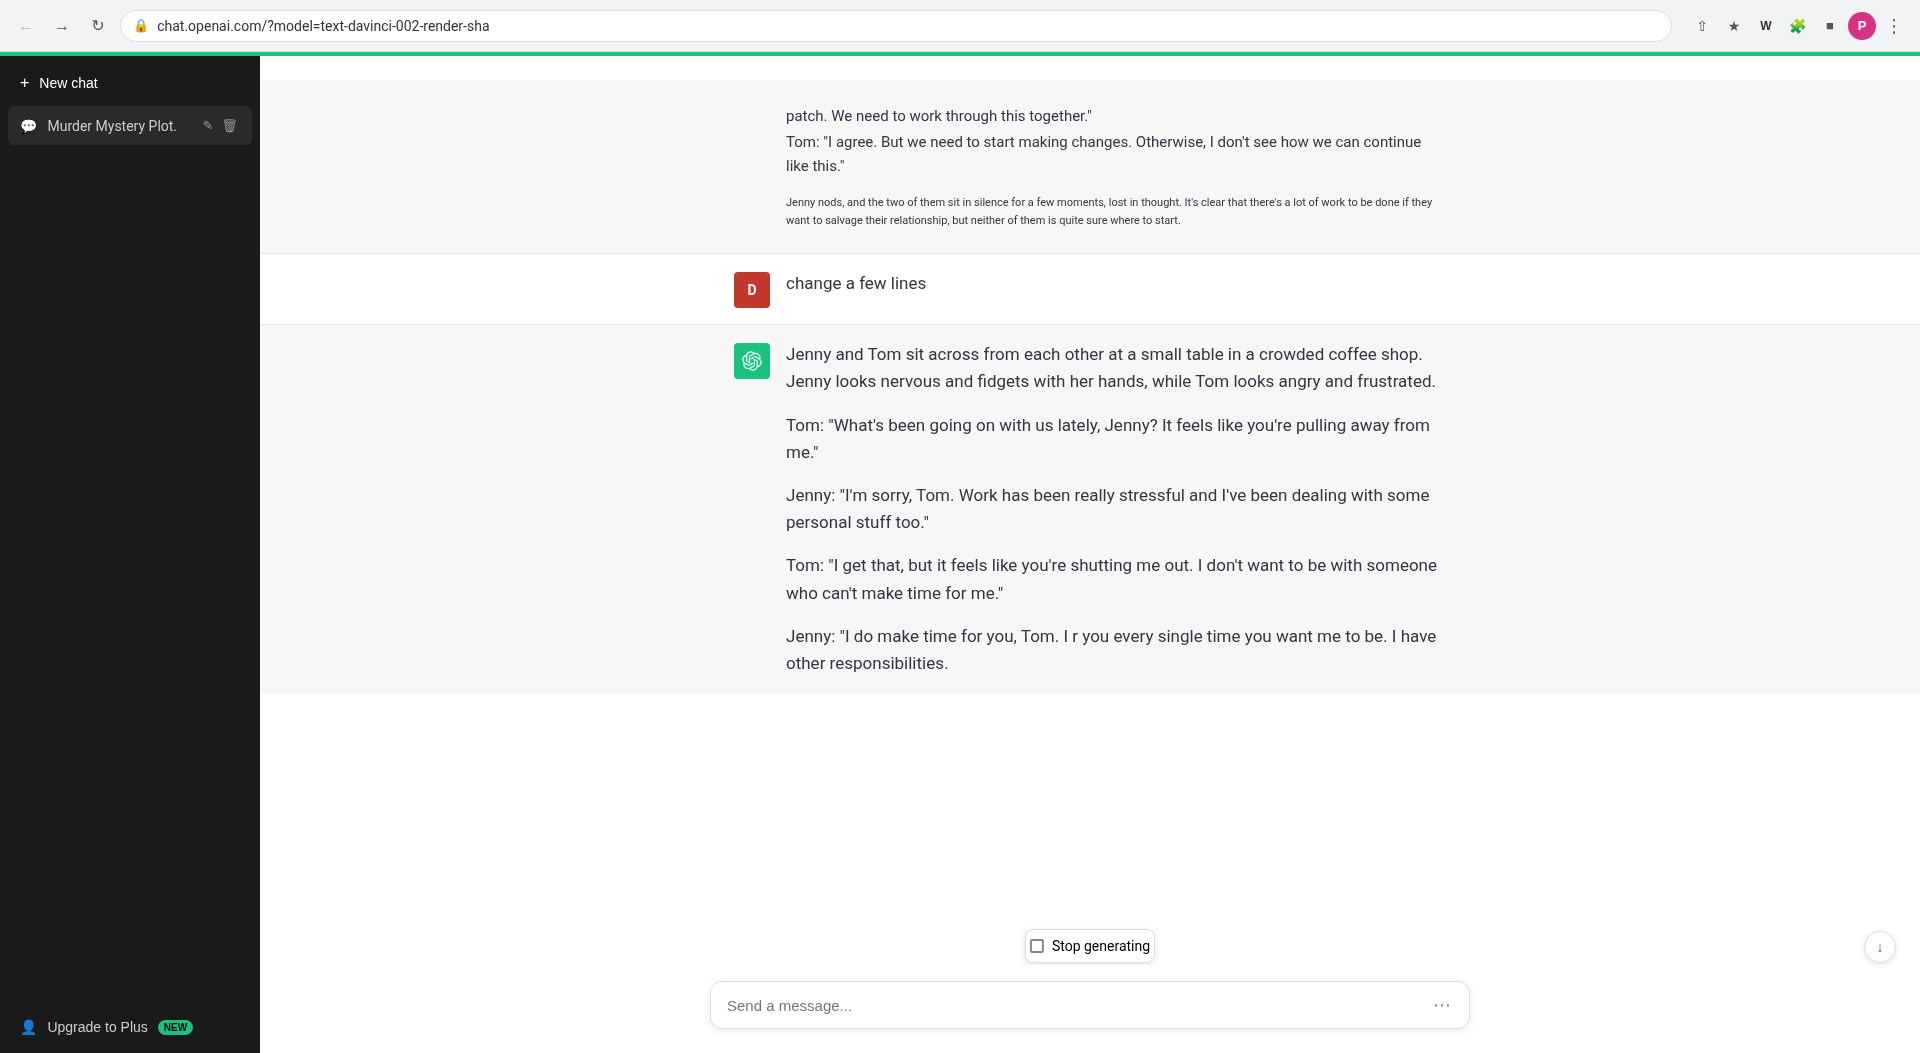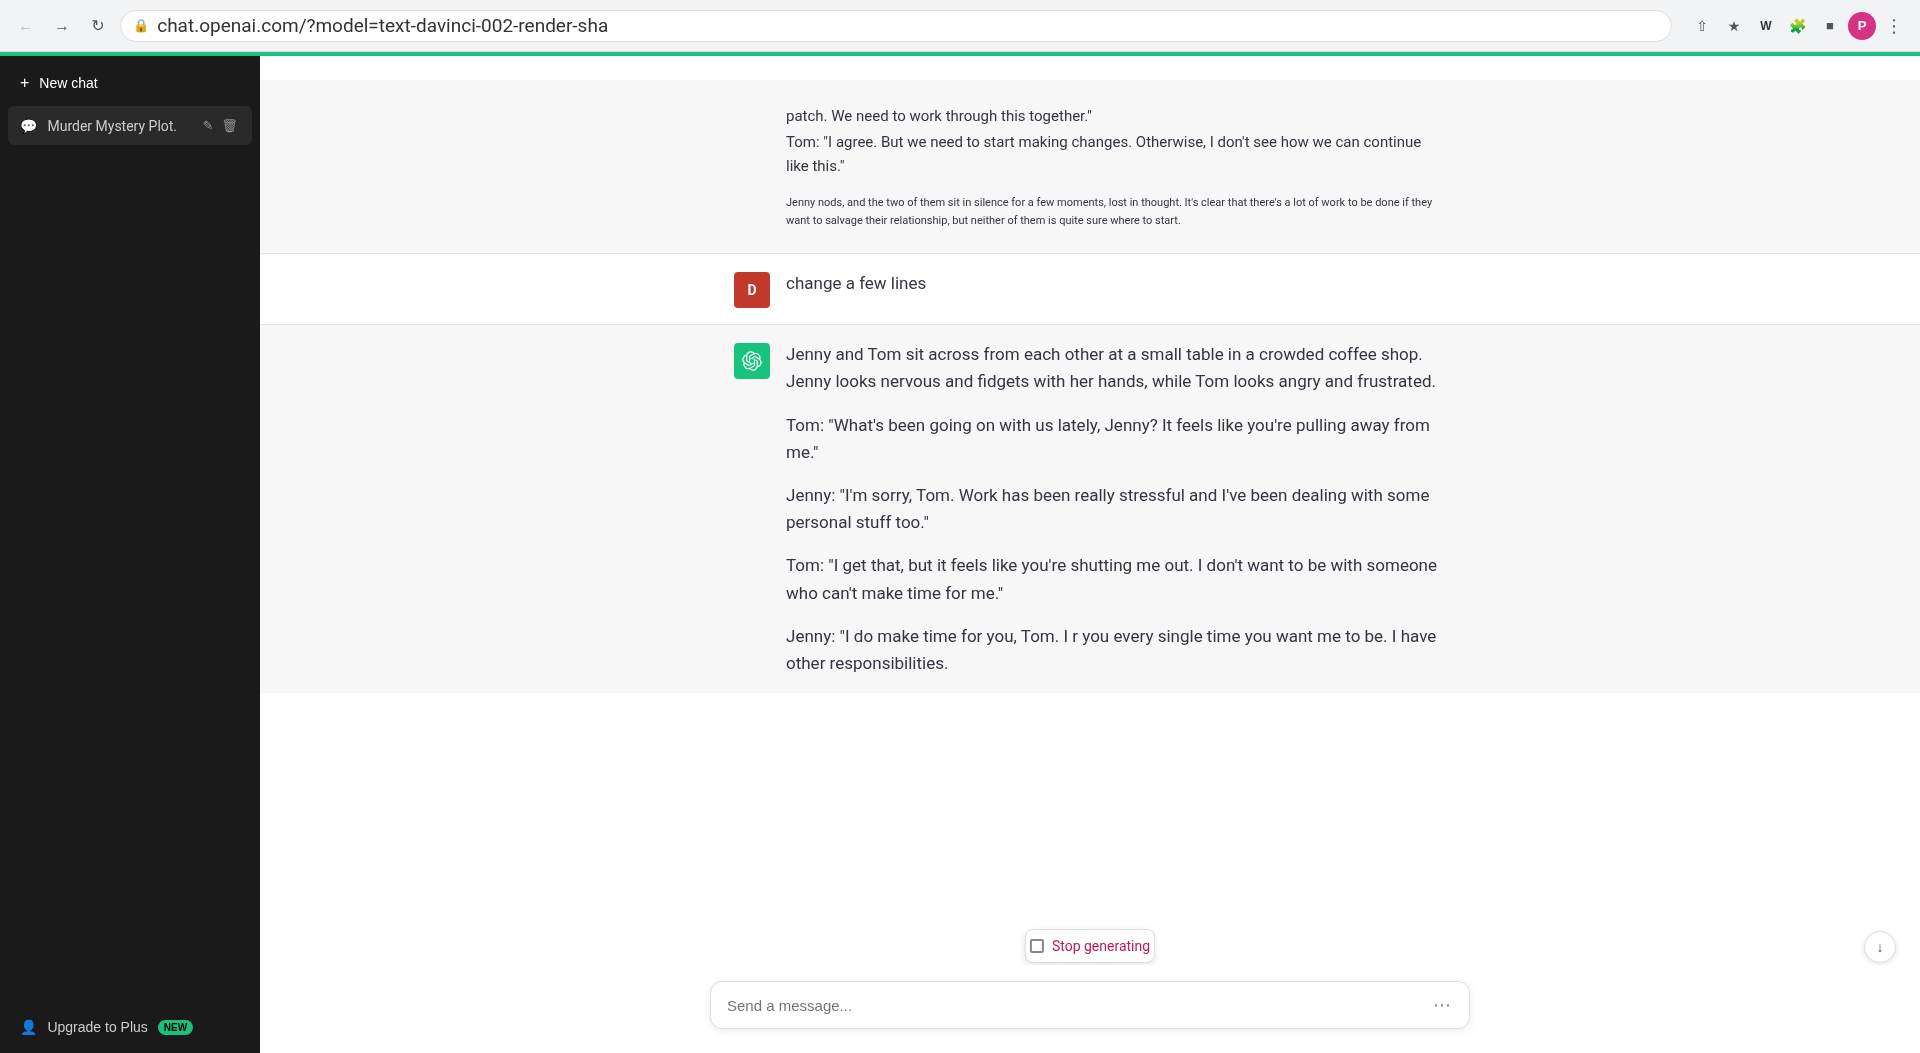--- a/index.html
+++ b/index.html
@@ -33,21 +33,21 @@
       border-radius: 16px;
       border: 1px solid #ddd;
       background: #fff;
       display: flex;
       align-items: center;
       padding: 0 12px;
       gap: 8px;
       font-size: 14px;
       color: #333;
     }
-    .browser-address-text { flex: 1; font-size: 19px; color: #333; }
+    .browser-address-text { flex: 1; font-size: 14px; color: #333; }
     .browser-right-icons {
       display: flex; align-items: center; gap: 4px; margin-left: 8px;
     }
     .browser-icon-btn {
       width: 28px; height: 28px;
       border-radius: 50%;
       border: none;
       background: transparent;
       cursor: pointer;
       display: flex; align-items: center; justify-content: center;
@@ -254,21 +254,21 @@
     
     .stop-generating {
       display: flex;
       align-items: center;
       gap: 8px;
       background: #fff;
       border: 1px solid #ddd;
       border-radius: 8px;
       padding: 8px 4px;
       font-size: 14px;
-      color: #be185d;
+      color: #000000;
       cursor: pointer;
       position: absolute;
       bottom: 90px;
       left: 50%;
       transform: translateX(-50%);
       white-space: nowrap;
       box-shadow: 0 2px 6px rgba(0,0,0,0.1);
     }
     .stop-icon {
       width: 14px; height: 14px;

